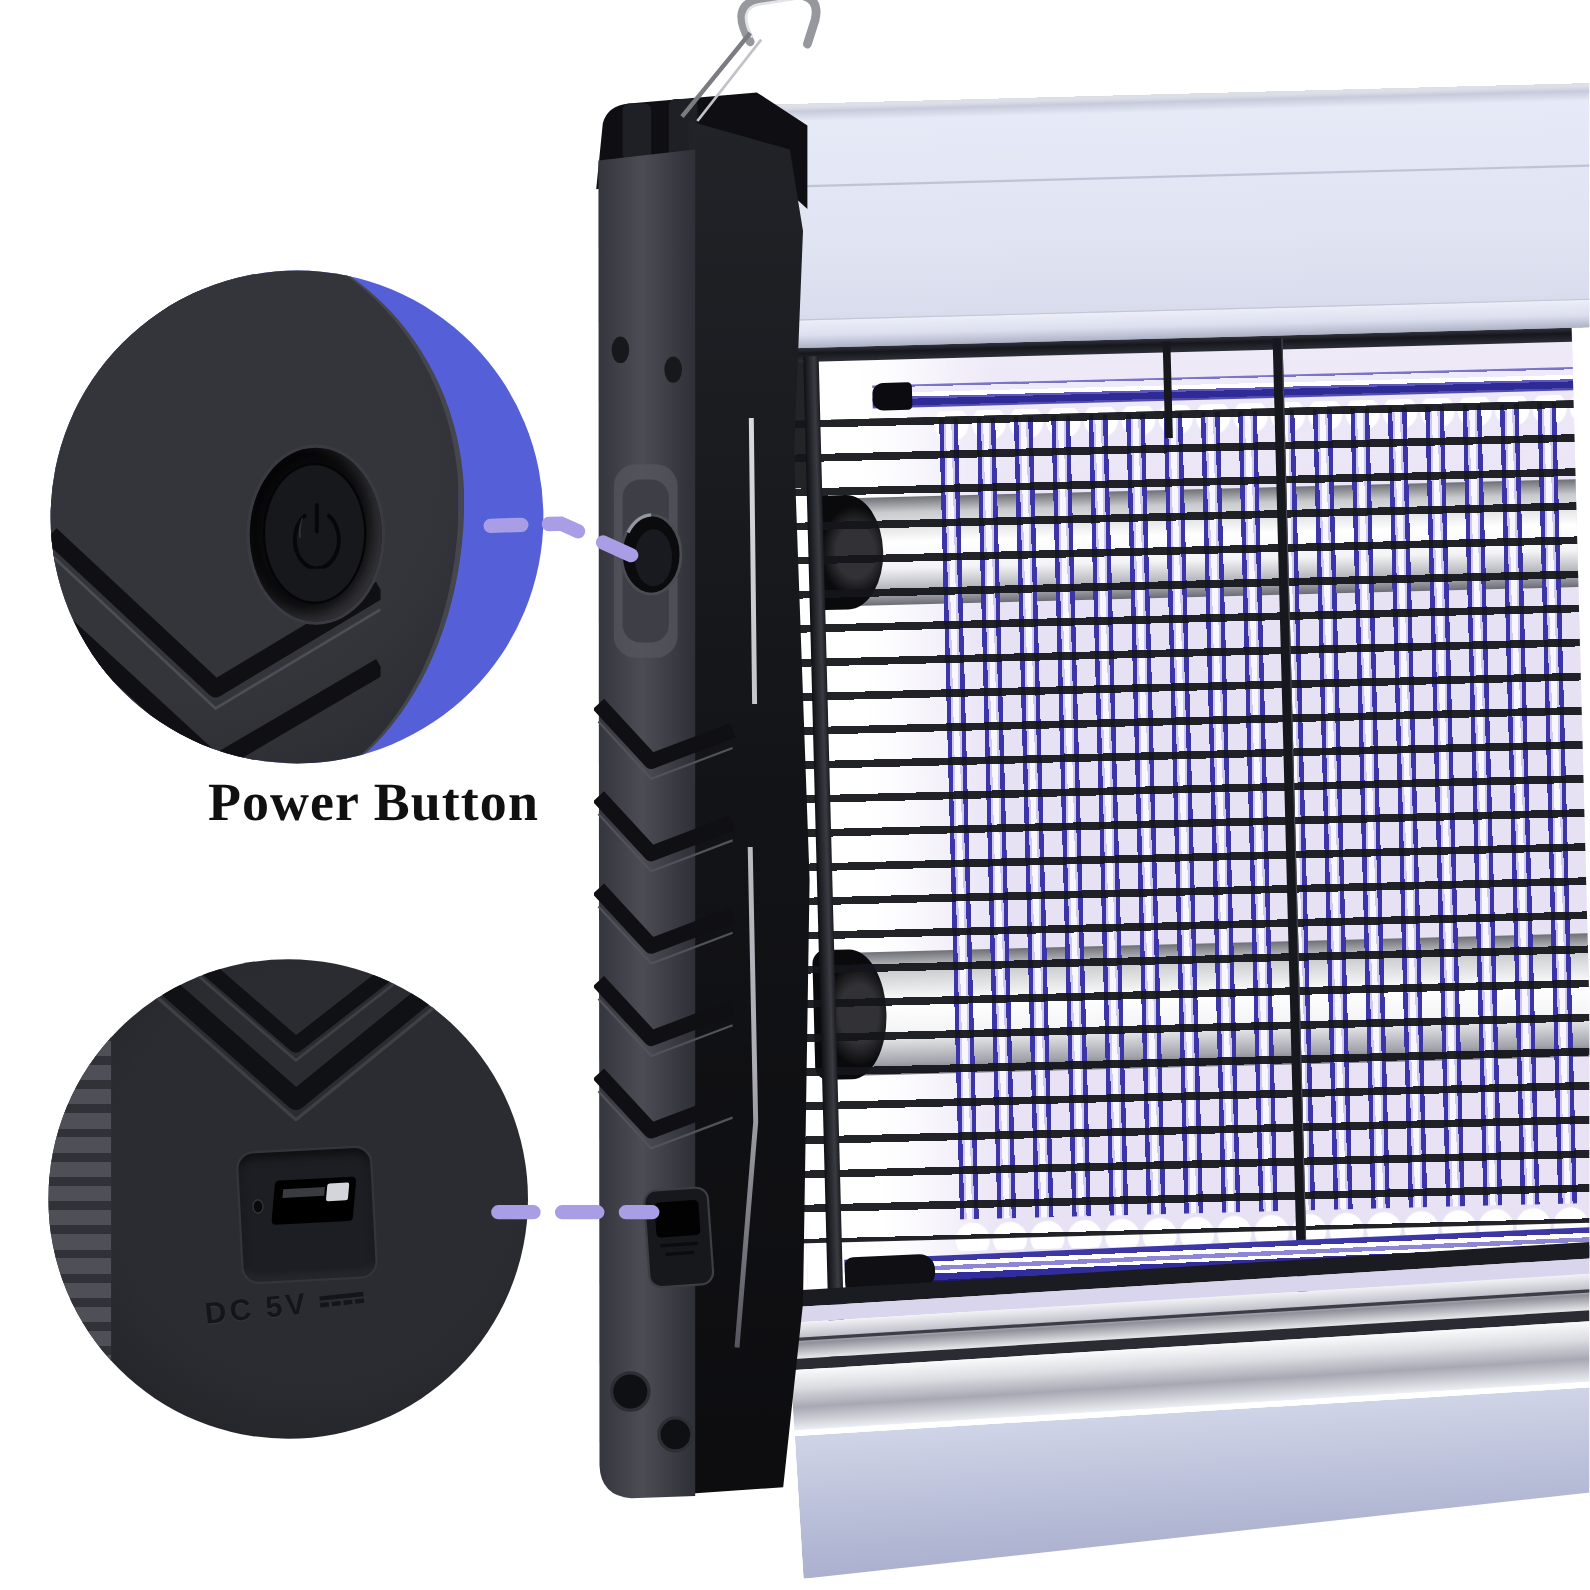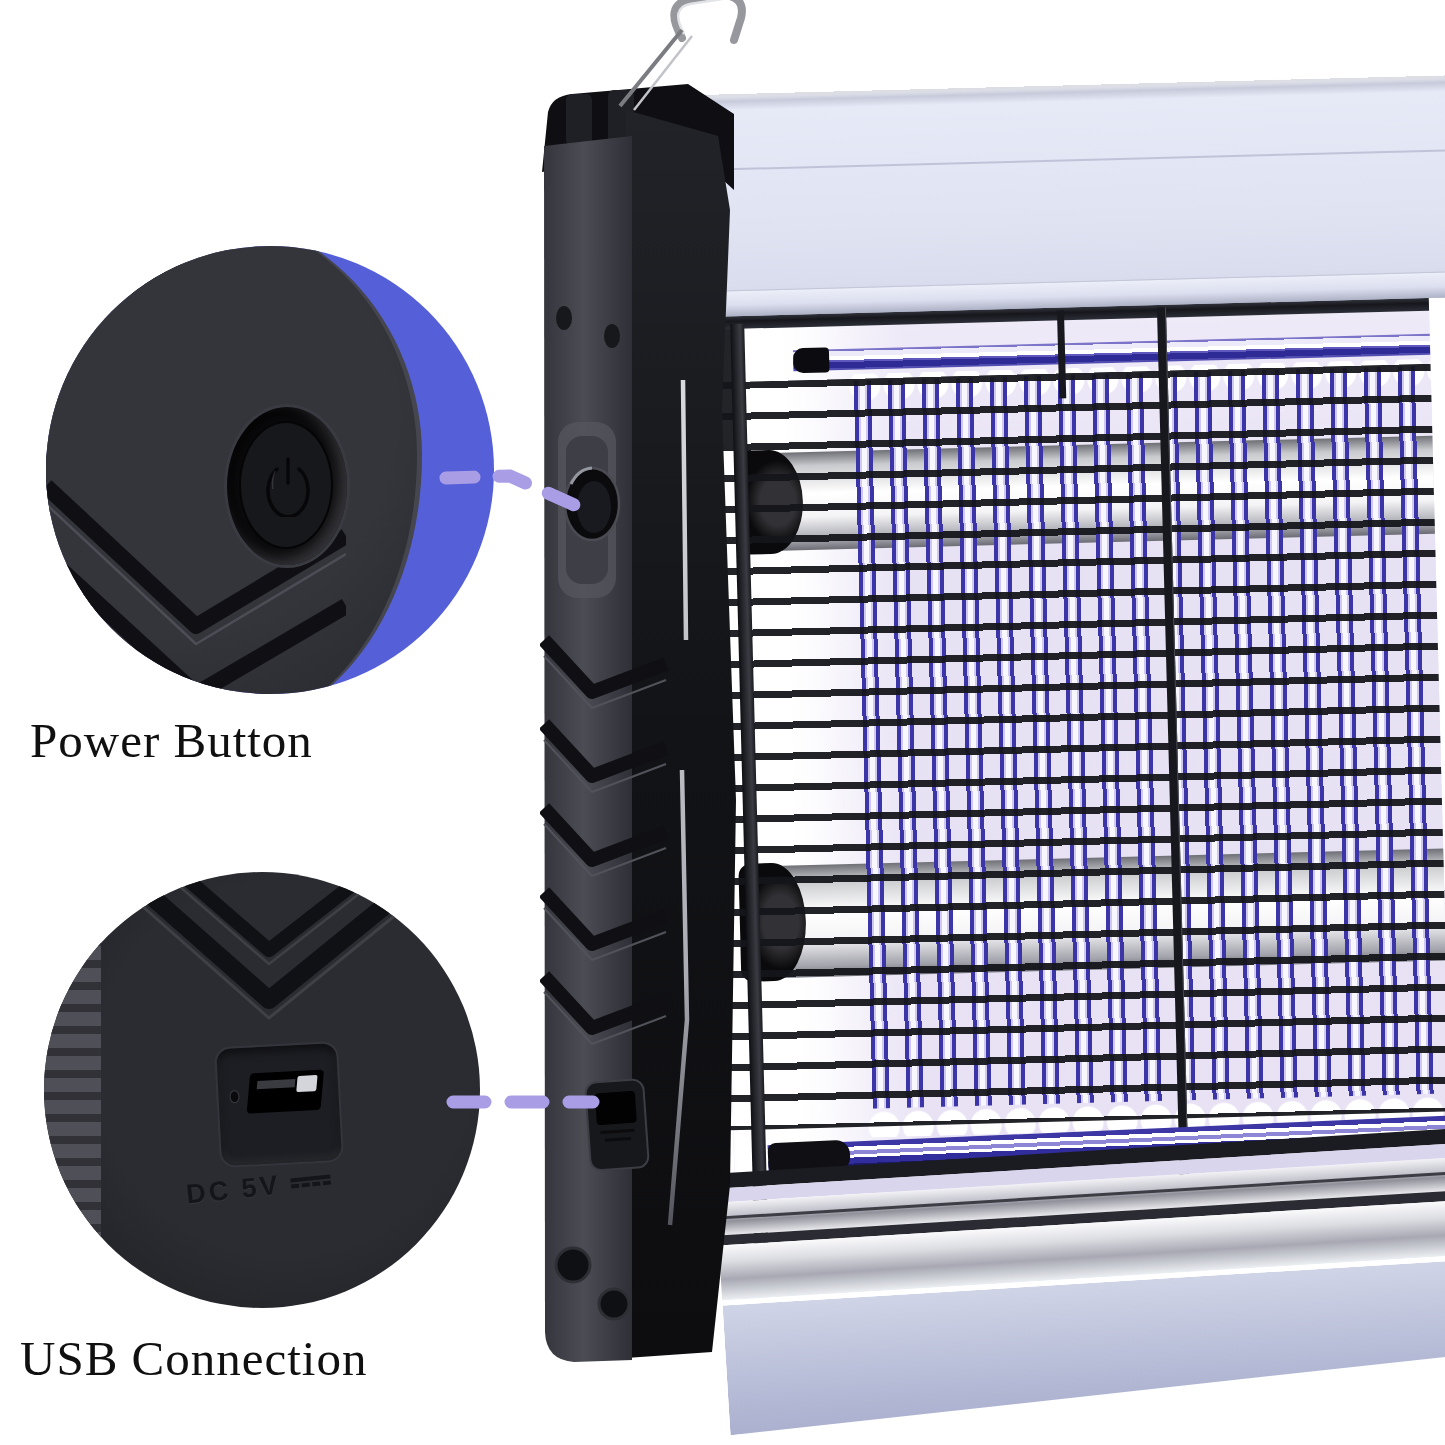--- a/index.html
+++ b/index.html
@@ -121,22 +121,22 @@
   .usb-port::after{content:"";position:absolute;right:6px;top:5px;width:20px;height:16px;background:#d4d5da;border-radius:2px;}
   .usb-port::before{content:"";position:absolute;left:8px;top:8px;width:38px;height:8px;background:#3a3b40;}
   .usb-pinhole{left:11px;top:42px;width:10px;height:13px;border-radius:50%;background:#0a0a0c;border:1px solid #3a3b42;}
   .dc-row{left:142px;top:300px;height:30px;transform:rotate(-6deg);display:flex;align-items:center;gap:10px;
     position:absolute;}
   .dc-text{position:static;color:#14151a;font-weight:bold;font-size:27px;letter-spacing:3px;
     font-family:"Liberation Sans",sans-serif;text-shadow:0 1px 1px rgba(255,255,255,.06);}
   .dc-symbol{position:static;width:40px;height:10px;border-top:4px solid #14151a;border-bottom:4px dashed #14151a;}
 
   
-  .callout-label{z-index:8;font-family:"Liberation Serif",serif;font-weight:normal;
-    font-size:49px;color:var(--label-text);text-align:left;letter-spacing:1px;margin-top:12px;}
+  .callout-label{z-index:8;font-family:"Liberation Serif",serif;font-weight:bold;
+    font-size:49px;color:var(--label-text);text-align:right;letter-spacing:1px;}
   .label-power{left:30px;top:700px;width:460px;}
   .label-usb{left:20px;top:1318px;width:490px;}
 
   
   .connector{z-index:7;color:var(--dash-purple);}
   .connector-power{left:438px;top:450px;width:175px;height:80px;}
   .connector-usb{left:443px;top:1088px;width:160px;height:28px;}
 </style>
 </head>
 <body>
@@ -296,21 +296,20 @@
     </svg>
     <div class="usb-recess">
       <div class="usb-port"></div>
       <div class="usb-pinhole"></div>
     </div>
     <div class="dc-row">
       <span class="dc-text">DC 5V</span>
       <span class="dc-symbol"></span>
     </div>
   </div>
-  <div class="callout-label label-usb">USB Connection</div>
 
   <svg class="connector connector-power" width="175" height="80" viewBox="0 0 175 80">
     <path d="M8,28 L72,26 L152,62" fill="none" stroke="currentColor" stroke-width="13" stroke-linecap="round" stroke-dasharray="28 25"></path>
   </svg>
   <svg class="connector connector-usb" width="160" height="28" viewBox="0 0 160 28">
     <line x1="10" y1="14" x2="150" y2="14" stroke="currentColor" stroke-width="13" stroke-linecap="round" stroke-dasharray="32 26"></line>
   </svg>
 
 </div>
 

